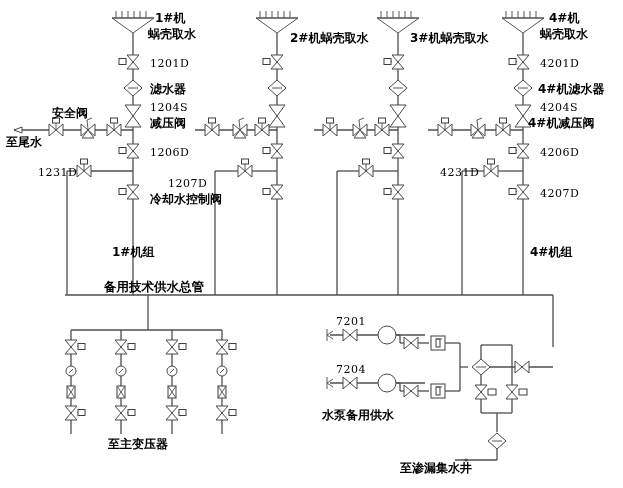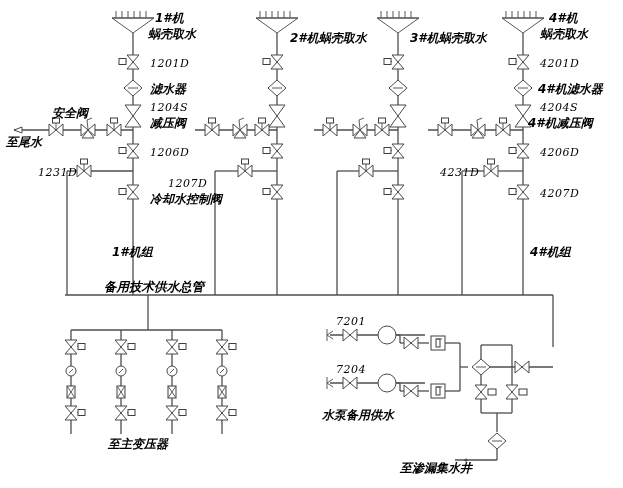--- a/index.html
+++ b/index.html
@@ -1,17 +1,17 @@
 <!DOCTYPE html>
 <html><head>
 <meta charset="utf-8">
 <style>
   html,body{margin:0;padding:0;background:#ffffff;}
   body{font-family:"DejaVu Sans","Liberation Sans",sans-serif;}
-  #stage{position:relative;width:623px;height:488px;background:#fff;overflow:hidden;font-style:italic;}
+  #stage{position:relative;width:623px;height:488px;background:#fff;overflow:hidden;}
   svg{display:block;}
   .ln{stroke:#555a5e;stroke-width:1;fill:none;}
   .ln2{stroke:#4a4f53;stroke-width:1.3;fill:none;}
   .sym{stroke:#46494c;stroke-width:1;fill:#ffffff;}
   .box{stroke:#3c3f42;stroke-width:1;fill:#ffffff;}
   .cn{font-family:"DejaVu Sans","Liberation Sans",sans-serif;fill:#000;font-weight:bold;}
   .num{font-family:"DejaVu Serif","Liberation Serif",serif;fill:#000;font-size:11px;letter-spacing:.5px;}
 </style>
 </head>
 <body>

